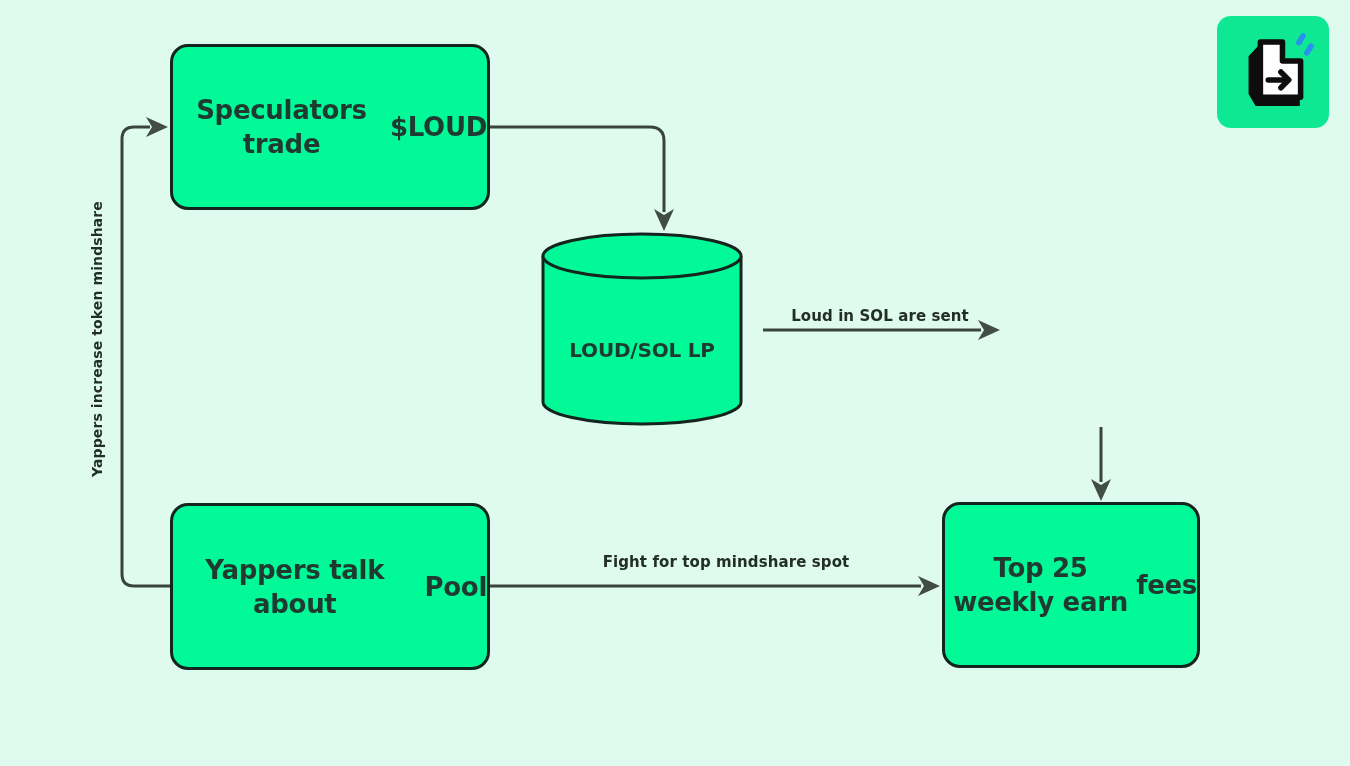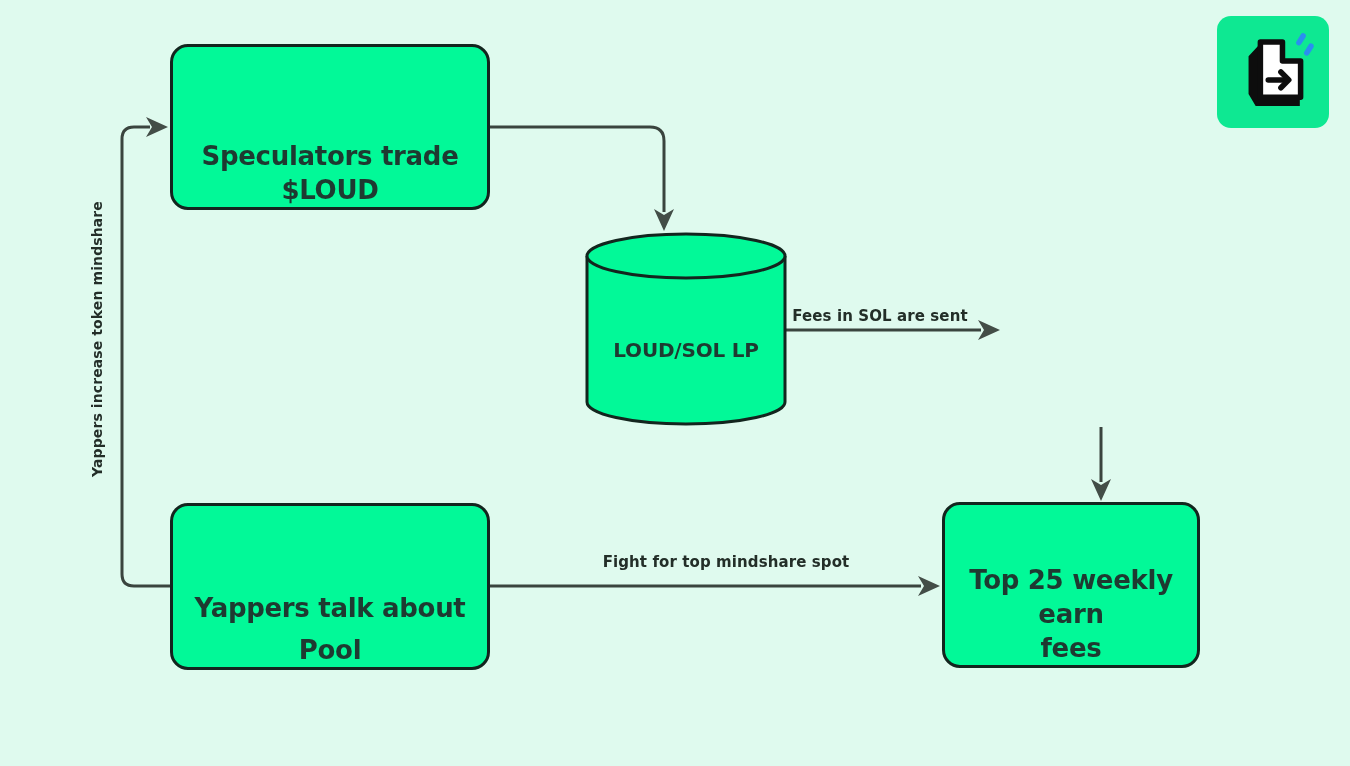--- a/index.html
+++ b/index.html
@@ -38,23 +38,23 @@
   .head{
     fill:var(--arrow);
     stroke:none;
   }
   .node{
     position:absolute;
     background:var(--node-fill);
     border:3px solid var(--node-border);
     border-radius:18px;
     display:flex;
-    flex-direction:column;
+    flex-direction:row;
     align-items:center;
-    justify-content:flex-end;
+    justify-content:flex-start;
     text-align:center;
     color:var(--ink);
     font-weight:700;
     font-size:26px;
     line-height:34px;
     letter-spacing:-0.3px;
     box-sizing:border-box;
   }
   .cyl{
     position:absolute;
@@ -145,30 +145,30 @@
   <div class="node" style="left:170px;top:503px;width:320px;height:167px;gap:8px;">
     <div>Yappers talk about</div>
     <div>Pool</div>
   </div>
 
   <div class="node" style="left:942px;top:502px;width:258px;height:166px;">
     <div>Top 25 weekly earn</div>
     <div>fees</div>
   </div>
 
-  <div class="cyl" style="left:584px;top:231px;width:204px;height:196px;">
+  <div class="cyl" style="left:540px;top:231px;width:204px;height:196px;">
     <svg width="204" height="196" viewBox="0 0 204 196">
       <path class="cyl-shape" d="M3,25 V171 A99,22 0 0 0 201,171 V25"></path>
       <ellipse class="cyl-shape" cx="102" cy="25" rx="99" ry="22"></ellipse>
     </svg>
     <div class="cyl-label" style="top:107px;">LOUD/SOL LP</div>
   </div>
 
 
-  <div class="edge-label" style="left:880px;top:316px;">Fees in SOL are sent</div>
+  <div class="edge-label" style="left:880px;top:316px;">Loud in SOL are sent</div>
 
   <div class="edge-label" style="left:726px;top:562px;">Fight for top mindshare spot</div>
 
   <div class="edge-label vertical" style="left:97px;top:339px;">Yappers increase token mindshare</div>
 
   <div id="logo">
     <svg width="82" height="82" viewBox="0 0 104 104">
       <path class="ik-extrude" d="M36,16 L21,32 V80 L30,95 H86 V84 H38 Z"></path>
       <path class="ik-face" d="M36,14 H64 V38 H87 V84 H36 Z"></path>
       <path class="ik-arrow" d="M46,62 H70"></path>

